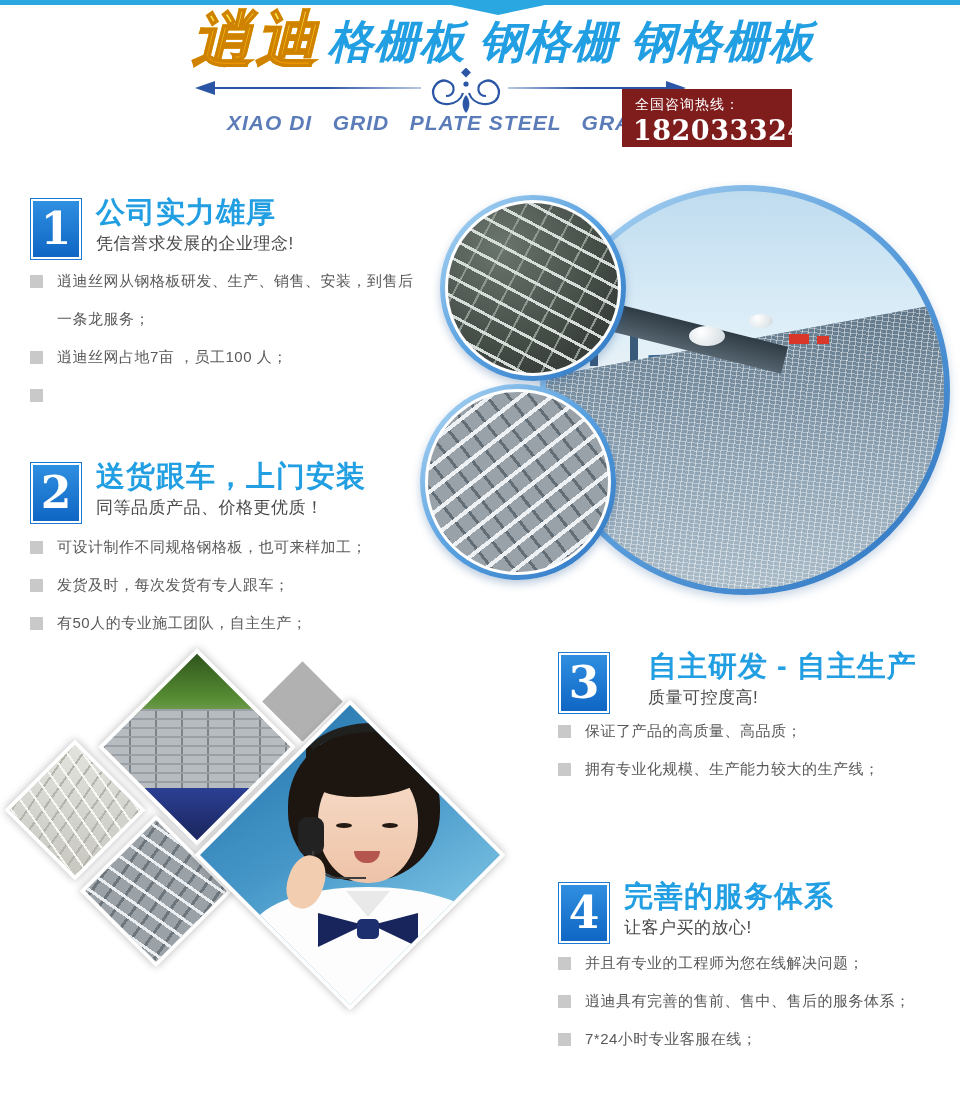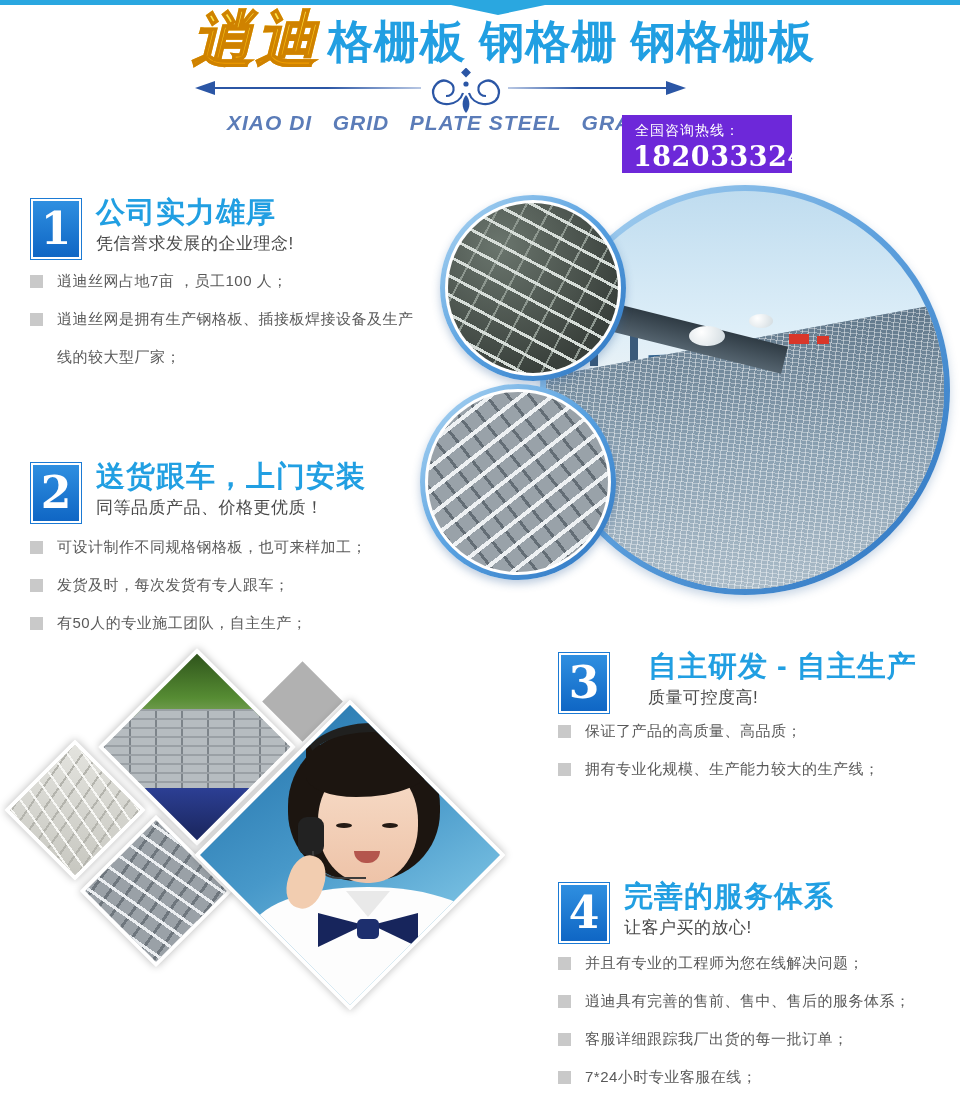--- a/index.html
+++ b/index.html
@@ -10,35 +10,35 @@
   .ribbon{position:absolute;top:0;left:0;width:960px;height:5px;background:#2aa7e0;}
   .ribbon-notch{position:absolute;top:5px;left:451px;width:0;height:0;
     border-left:47px solid transparent;border-right:47px solid transparent;border-top:10px solid #2aa7e0;}
 
   
   .brand{position:absolute;left:192px;top:6px;font-size:61px;line-height:66px;font-weight:bold;font-style:italic;
     letter-spacing:3px;background:linear-gradient(180deg,#ffe649 18%,#fccb17 45%,#f09d00 85%);
     -webkit-background-clip:text;background-clip:text;color:#f6b700;-webkit-text-fill-color:transparent;
     -webkit-text-stroke:1.5px #cf8200;}
   .main-title{position:absolute;left:328px;top:16px;font-size:45px;line-height:52px;font-weight:bold;
-    color:#219fe2;letter-spacing:1px;}
+    font-style:italic;color:#219fe2;letter-spacing:1px;}
 
   
   .arrow-line{position:absolute;top:87px;height:2px;}
   .line-left{left:213px;width:208px;background:linear-gradient(to right,#2b56a5 55%,#b9c8e4);}
   .line-right{left:508px;width:158px;background:linear-gradient(to left,#2b56a5 55%,#b9c8e4);}
   .arrow-head{position:absolute;top:81px;width:0;height:0;border-top:7px solid transparent;border-bottom:7px solid transparent;}
   .head-left{left:195px;border-right:20px solid #2b56a5;}
   .head-right{left:666px;border-left:20px solid #2b56a5;}
   .ornament{position:absolute;left:426px;top:68px;}
 
   .subtitle-en{position:absolute;left:227px;top:111px;font-size:21px;font-weight:bold;font-style:italic;
     color:#5b7cb8;white-space:pre;letter-spacing:1px;}
 
-  .hotline{position:absolute;left:622px;top:115px;width:170px;height:58px;background:#6d28d9;color:#fff;}
+  .hotline{position:absolute;left:622px;top:89px;width:170px;height:58px;background:#7f1d1d;color:#fff;}
   .hotline-label{margin:7px 0 0 13px;font-size:14px;letter-spacing:1px;}
   .hotline-number{margin:1px 0 0 11px;font-size:27px;font-weight:bold;letter-spacing:.5px;
     font-family:"DejaVu Serif","Liberation Serif",serif;}
 
   
   .badge{position:absolute;width:50px;height:60px;border:1px solid #1b7ad4;background:#fff;}
   .badge-inner{margin:2px;width:46px;height:56px;background:linear-gradient(180deg,#2f8fe0,#0f66c4);
     color:#fff;text-align:center;font-family:"DejaVu Serif","Liberation Serif",serif;
     font-weight:bold;font-size:44px;line-height:56px;}
   .sec-head{position:absolute;}
@@ -186,23 +186,23 @@
   </div>
 
   <div class="badge" style="left:30px;top:198px;">
     <div class="badge-inner">1</div>
   </div>
   <div class="sec-head" style="left:96px;top:196px;">
     <div class="sec-title">公司实力雄厚</div>
     <div class="sec-sub">凭信誉求发展的企业理念!</div>
   </div>
   <ul class="bullets" style="left:30px;top:262px;">
+    <li><span class="bm"></span><span>逍迪丝网从钢格板研发、生产、销售、安装，到售后一条龙服务；</span></li>
+    <li><span class="bm"></span><span>逍迪丝网占地7亩 ，员工100 人；</span></li>
     <li><span class="bm"></span></li>
-    <li><span class="bm"></span><span>逍迪丝网占地7亩 ，员工100 人；</span></li>
-    <li><span class="bm"></span><span>逍迪丝网是拥有生产钢格板、插接板焊接设备及生产线的较大型厂家；</span></li>
   </ul>
 
   <div class="badge" style="left:30px;top:462px;">
     <div class="badge-inner">2</div>
   </div>
   <div class="sec-head" style="left:96px;top:460px;">
     <div class="sec-title">送货跟车，上门安装</div>
     <div class="sec-sub">同等品质产品、价格更优质！</div>
   </div>
   <ul class="bullets" style="left:30px;top:528px;">
@@ -253,21 +253,21 @@
   <div class="badge" style="left:558px;top:882px;">
     <div class="badge-inner">4</div>
   </div>
   <div class="sec-head" style="left:624px;top:880px;">
     <div class="sec-title">完善的服务体系</div>
     <div class="sec-sub">让客户买的放心!</div>
   </div>
   <ul class="bullets" style="left:558px;top:944px;">
     <li><span class="bm"></span><span>并且有专业的工程师为您在线解决问题；</span></li>
     <li><span class="bm"></span><span>逍迪具有完善的售前、售中、售后的服务体系；</span></li>
-    <li><span class="bm"></span><span>客服详细跟踪我厂出货的每一批订单；</span></li>
+    <li><span class="bm"></span></li>
     <li><span class="bm"></span><span>7*24小时专业客服在线；</span></li>
   </ul>
 
   <div class="d-gray d-plain"></div>
   <div class="diamond d-truck">
     <div class="d-inner">
       <div class="truck-trees"></div>
       <div class="truck-panels"></div>
       <div class="truck-bed"></div>
     </div>

